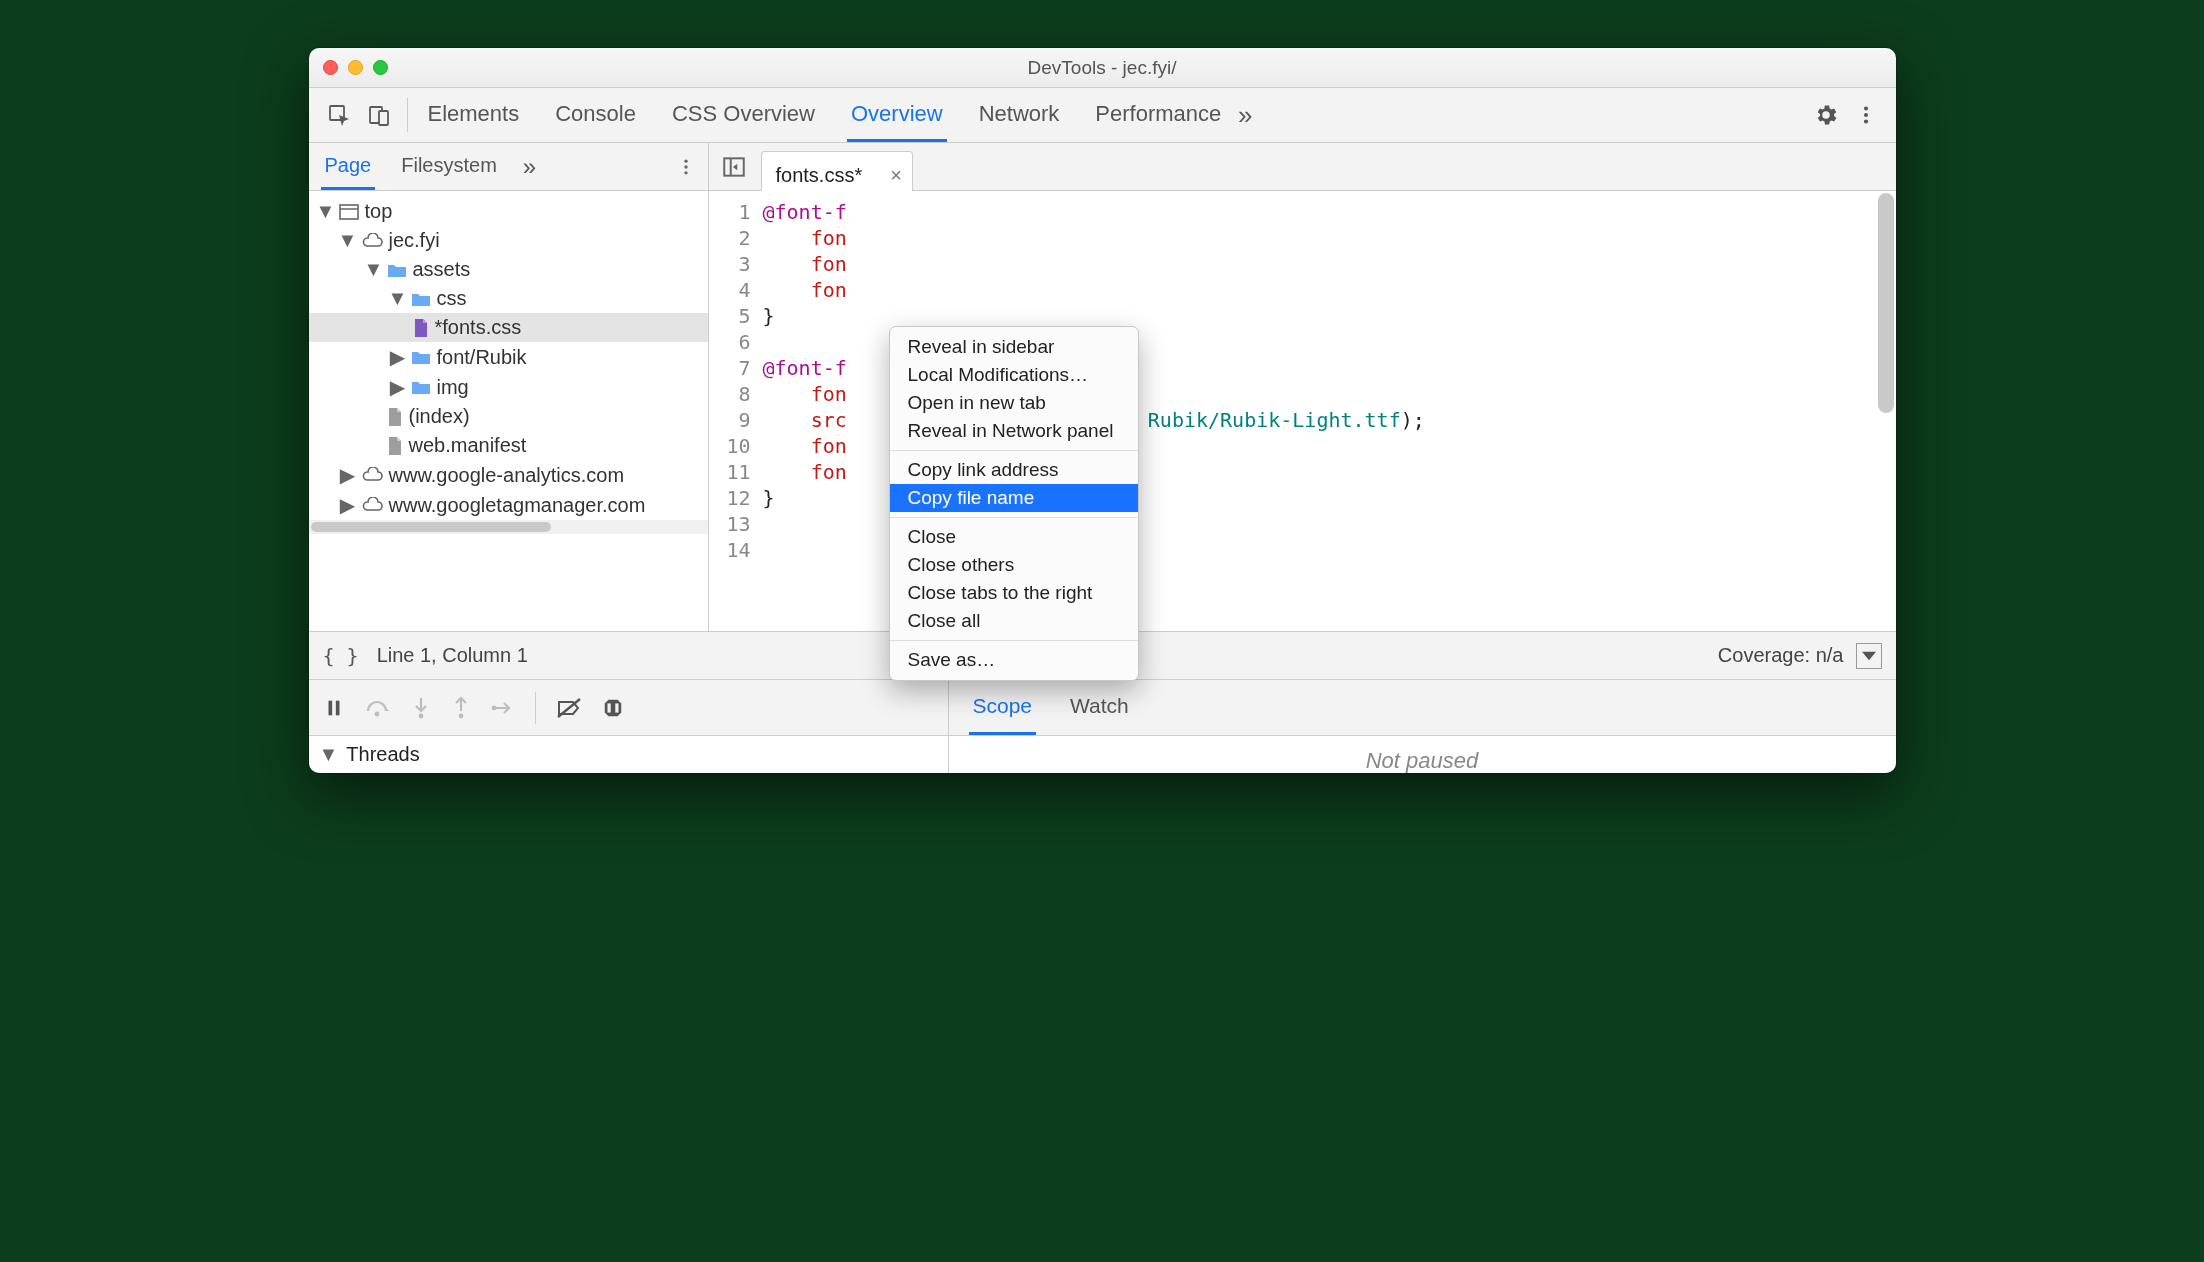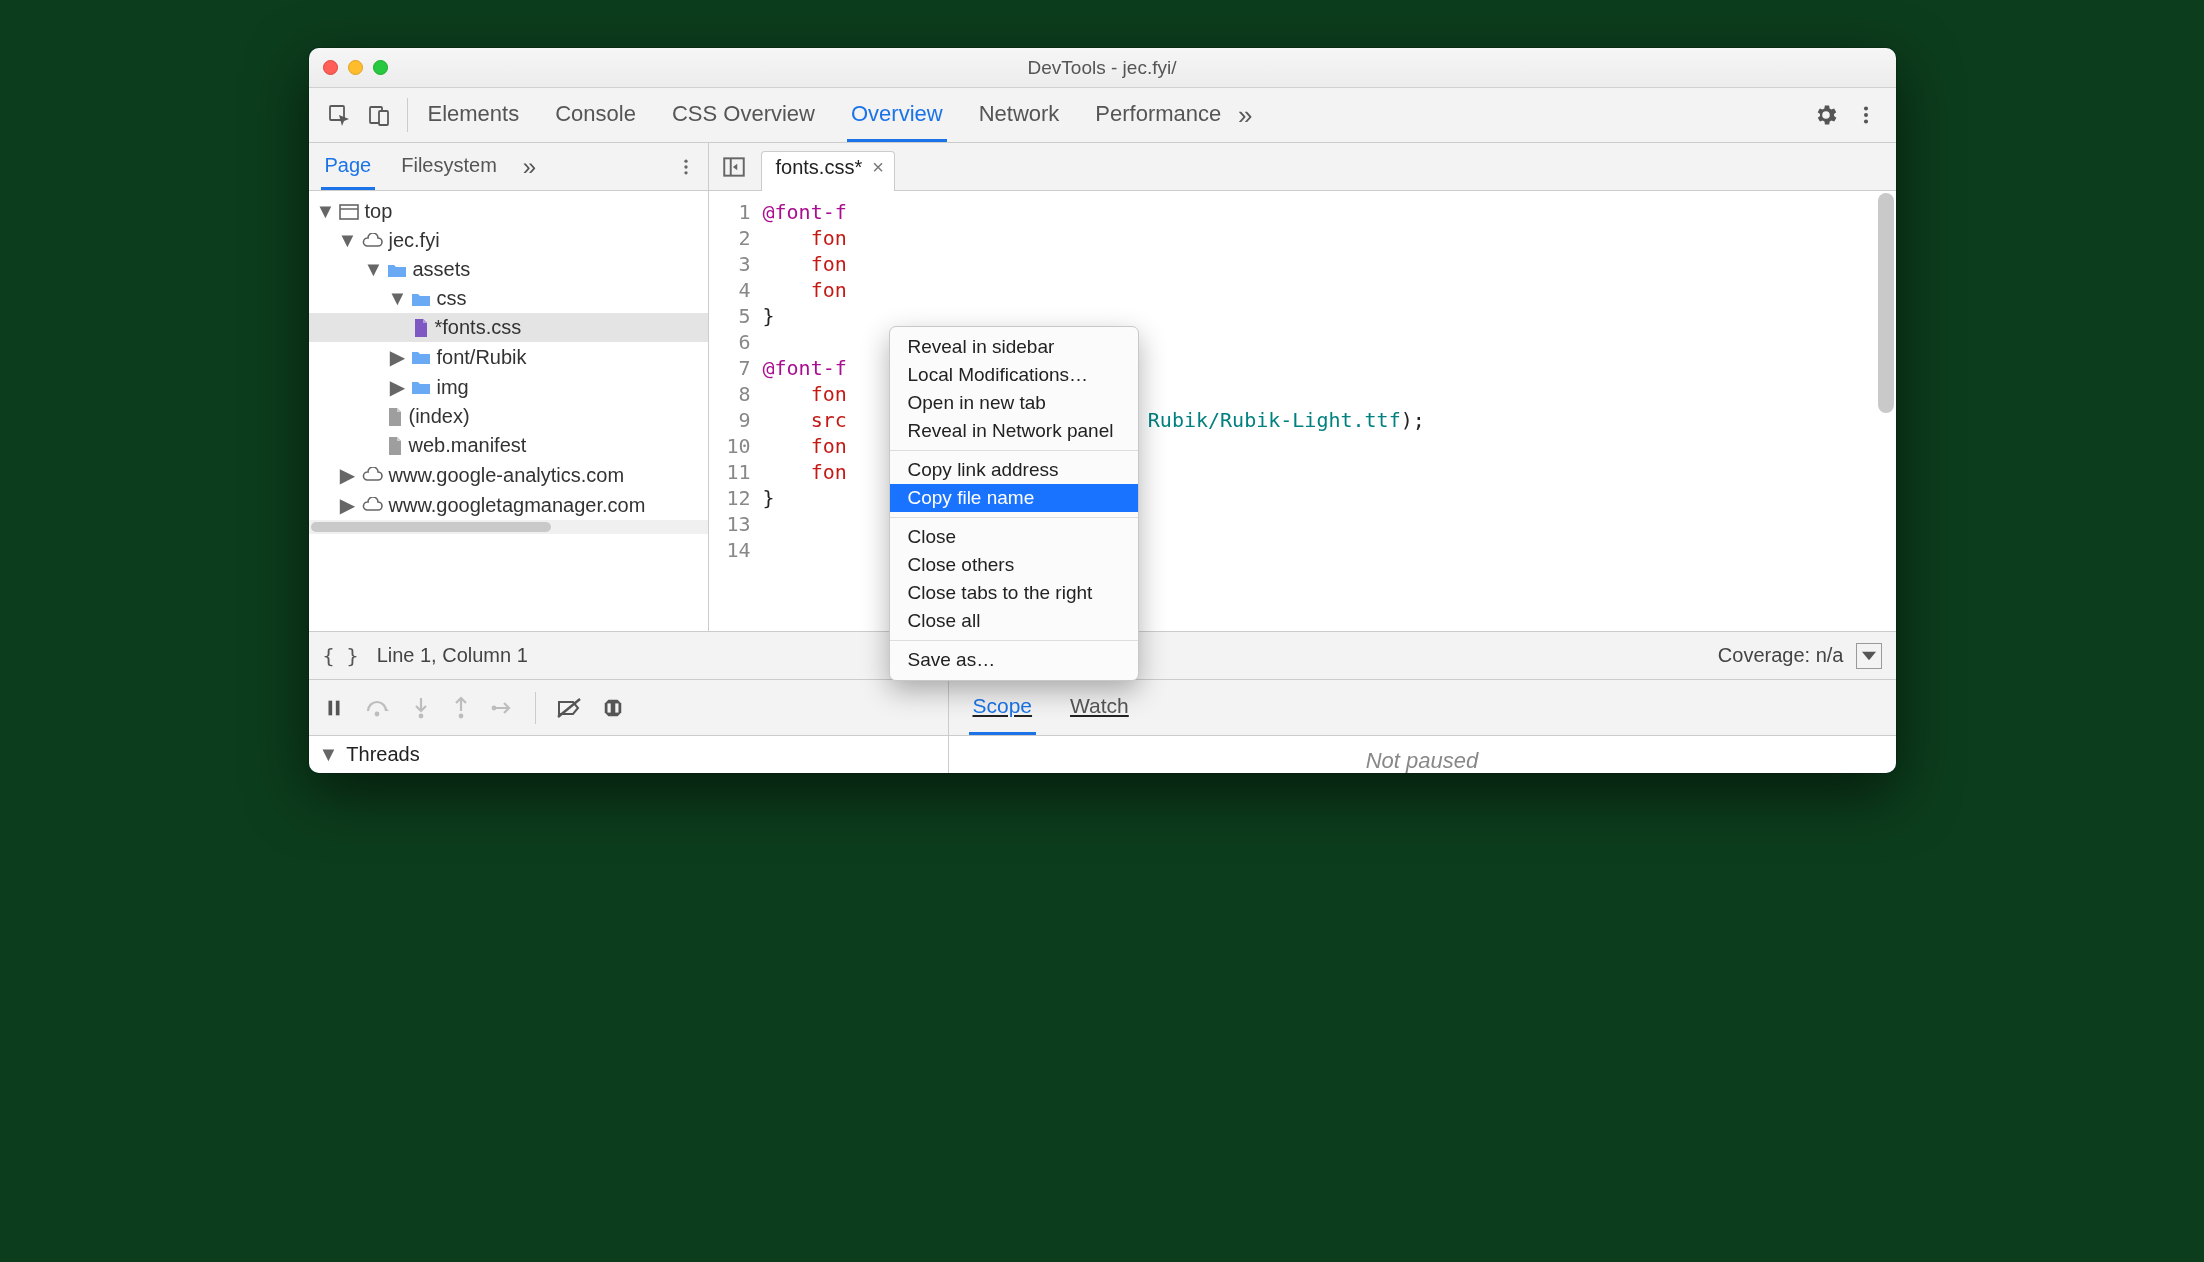--- a/index.html
+++ b/index.html
@@ -73,21 +73,21 @@
     width: 400px; display:flex; align-items:center; gap: 22px; padding: 0 12px;
     border-right:1px solid #ccc;
   }
   .subtab {
     font-size: 20px; color:#555; height:100%; display:flex; align-items:center;
     border-bottom:3px solid transparent; padding:0 4px;
   }
   .subtab.active{ color:#1a73e8; border-bottom-color:#1a73e8;}
   .subright { flex:1; display:flex; align-items:center; padding:0 8px;}
   .filetab {
-    display:flex; align-items:flex-start; gap:10px;
+    display:flex; align-items:flex-end; gap:28px;
     padding: 4px 10px 4px 14px; background:#fff; border:1px solid #ccc;
     border-bottom: none; height: 40px; margin-top:8px; border-radius:4px 4px 0 0;
     font-size: 20px;
   }
   .closex { color:#777; font-size:20px; }
   .navpane-btn { width:34px;height:34px;display:flex;align-items:center;justify-content:center;color:#666;margin-right:10px;}
   
   .main { display:flex; height: 440px; position:relative;}
   .tree { width:400px; border-right:1px solid #ccc; overflow:auto; padding:6px 0 0 0; background:#fff;}
   .tree-row {
@@ -120,21 +120,21 @@
   .statusbar .spacer{flex:1;}
   .caretbox{width:26px;height:26px;border:1px solid #999;display:flex;align-items:center;justify-content:center;margin-left:12px;}
   
   .debugrow{
     display:flex; height:56px; border-top:1px solid #ccc; background:#f3f3f3;
   }
   .debugleft{ width:640px; display:flex; align-items:center; gap:20px; padding:0 14px; border-right:1px solid #ccc;}
   .debugleft .ic{ color:#555;}
   .debugleft .dim{ color:#bdbdbd;}
   .dsep{width:1px;height:32px;background:#ccc;}
-  .debugright{flex:1; display:flex; align-items:flex-start; gap:30px; padding:0 20px;text-decoration:underline;}
+  .debugright{flex:1; display:flex; align-items:flex-start; gap:30px; padding:0 20px;}
   .dtab{font-size:21px;color:#555;height:100%;display:flex;align-items:center;border-bottom:3px solid transparent;padding:0 4px;}
   .dtab.active{color:#1a73e8;border-bottom-color:#1a73e8;}
   
   .bottomrow{display:flex;height:38px;border-top:1px solid #ccc;background:#fff;}
   .threads{width:640px;display:flex;align-items:center;gap:8px;padding:0 10px;border-right:1px solid #ccc;font-size:20px;}
   .notpaused{flex:1;display:flex;align-items:center;justify-content:center;color:#888;font-style:italic;overflow:hidden;}
   
   .ctxmenu{
     position:absolute; left:580px; top:135px; width:250px;
     background:#fbfbfb; border:1px solid #c8c8c8; border-radius:7px;

